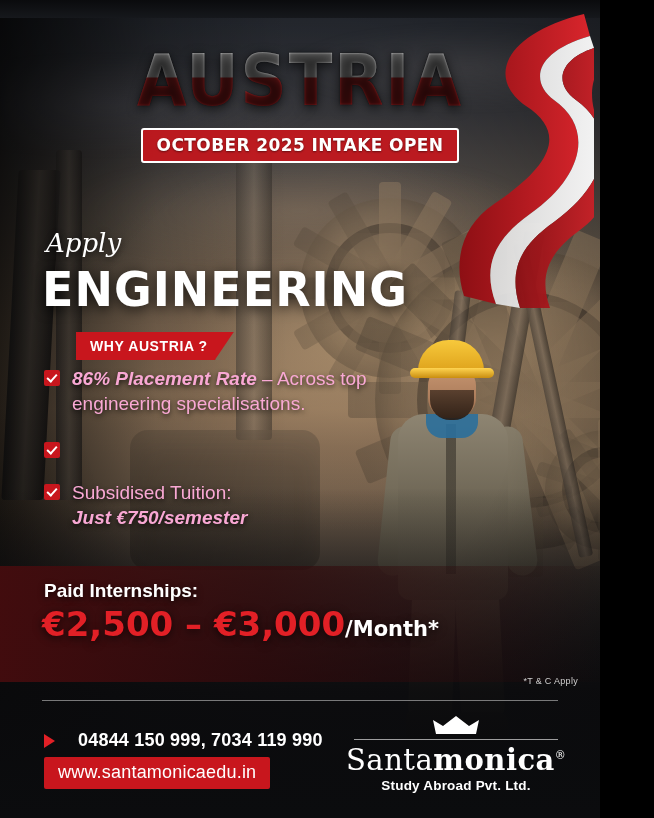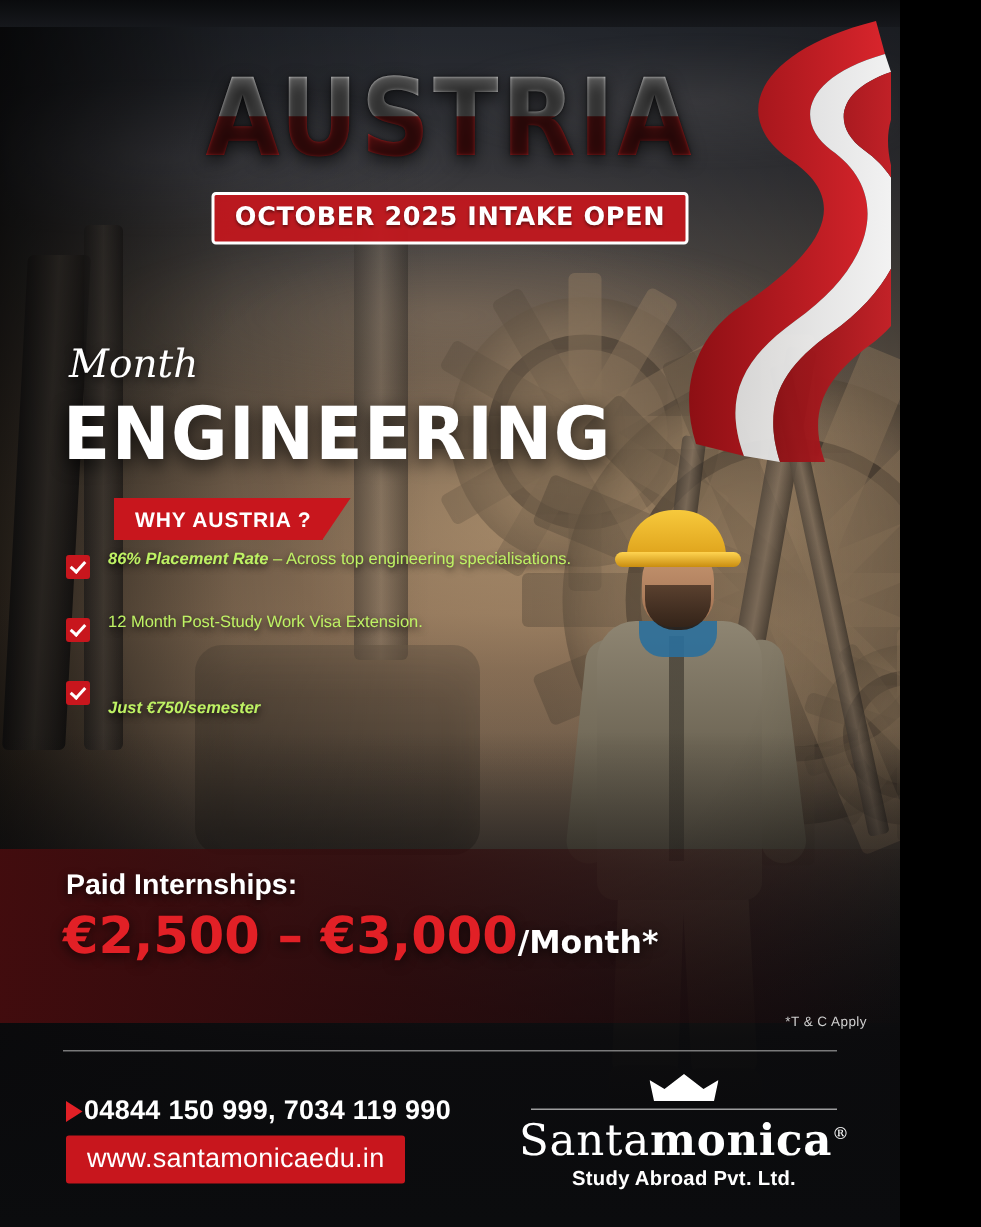--- a/index.html
+++ b/index.html
@@ -240,22 +240,22 @@
     position:relative;
   }
   .tick::after {
     content:"";
     position:absolute; left:5px; top:2px;
     width:4px; height:8px;
     border:solid #fff; border-width:0 2px 2px 0;
     transform:rotate(42deg);
   }
   .btext {
-    color:#bef264;
-    font-size:11px;
+    color:#f9a8d4;
+    font-size:19px;
     line-height:1.32;
     text-shadow:0 2px 5px rgba(0,0,0,.75);
   }
   .btext .em { font-style:italic; font-weight:bold; }
 
   .internship-band {
     position:absolute; left:0; right:0; top:566px; height:116px;
     background:linear-gradient(90deg, rgba(70,12,14,0.92) 0%, rgba(52,10,12,0.72) 45%, rgba(20,12,12,0.10) 100%);
   }
   .intern-label {
@@ -283,21 +283,21 @@
     color:#cfcfcf; font-size:9px; letter-spacing:.3px;
   }
 
   .divider {
     position:absolute; left:42px; right:42px; top:700px;
     height:1px; background:rgba(255,255,255,0.45);
   }
 
   .phone-row {
     position:absolute; left:44px; top:730px;
-    display:flex; align-items:center; gap:1px;
+    display:flex; align-items:center; gap:23px;
   }
   .tri {
     width:0; height:0;
     border-left:11px solid #e22026;
     border-top:7px solid transparent;
     border-bottom:7px solid transparent;
   }
   .phone-text {
     color:#fff; font-size:18px; font-weight:bold; letter-spacing:.2px;
   }
@@ -416,40 +416,39 @@
       <path d="M160 40 C 124 52, 120 76, 142 92 C 184 122, 176 174, 120 214 C 86 238, 74 262, 86 300
                L 116 300 C 104 266, 116 244, 146 222 C 176 200, 192 160, 170 126 C 156 104, 150 66, 176 52 Z" fill="url(#rdark)" opacity="0.95"></path>
     </svg>
   </div>
 
   <div class="headline">
     <div class="austria">AUSTRIA</div>
     <div><span class="intake-badge">OCTOBER 2025 INTAKE OPEN</span></div>
   </div>
 
-  <div class="study-word">Month</div>
+  <div class="study-word">Apply</div>
   <div class="engineering-word">ENGINEERING</div>
 
   <div class="why-tag">WHY AUSTRIA ?</div>
 
   <div class="bullets">
     <div class="bullet">
       <span class="tick"></span>
       <span class="btext">
         <span class="em">86% Placement Rate</span><span> – Across top engineering specialisations.</span>
       </span>
     </div>
     <div class="bullet">
       <span class="tick"></span>
-      <span class="btext">12 Month Post-Study Work Visa Extension.</span>
     </div>
     <div class="bullet">
       <span class="tick"></span>
       <span class="btext">
-        <br>
+        <span>Subsidised Tuition:</span><br>
         <span class="em">Just €750/semester</span>
       </span>
     </div>
   </div>
 
   <div class="internship-band"></div>
   <div class="intern-label">Paid Internships:</div>
   <div class="intern-amount">
     <span>€2,500</span>
     <span class="dash">–</span>

